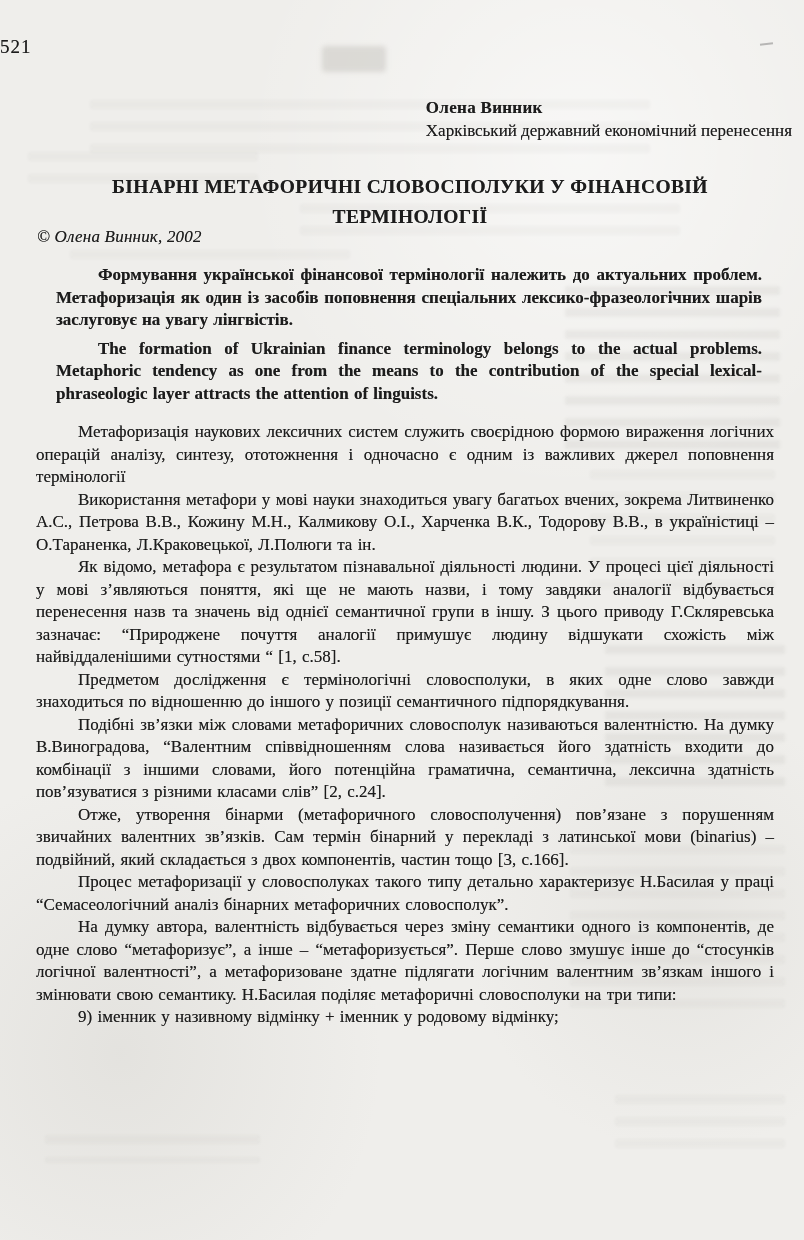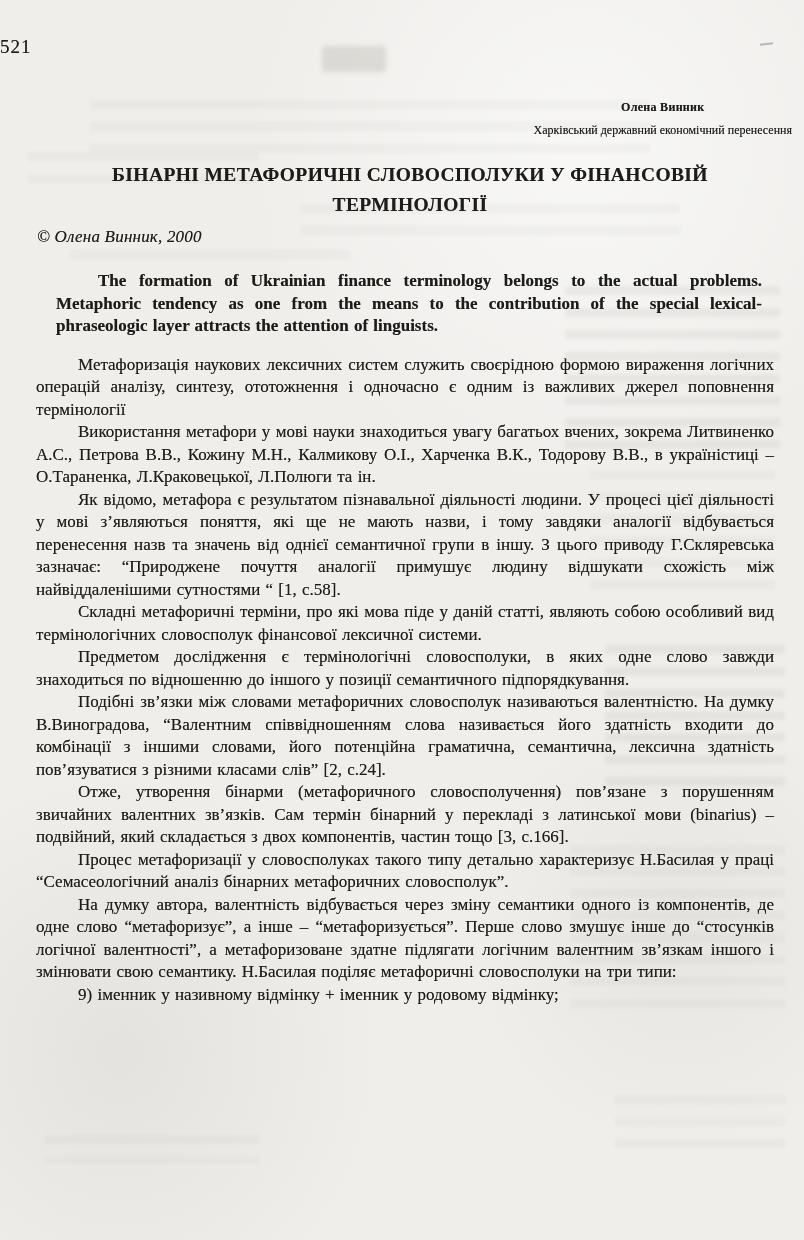--- a/index.html
+++ b/index.html
@@ -16,26 +16,26 @@
     color:#1c1c1c;
     overflow:hidden;
   }
   .txt { text-shadow:0 0 .4px rgba(20,20,20,.55); }
 
   .pageno {
     position:absolute; top:36px; left:0; width:100%;
     text-align:left; font-size:19px; letter-spacing:1px;
   }
   .author-block {
-    position:absolute; top:96px; right:12px; text-align:center; line-height:23px; font-size:12px;
+    position:absolute; top:96px; right:12px; text-align:left; line-height:23px; font-size:17px;
   }
   .author { font-weight:bold; letter-spacing:.3px; }
   .affil  { font-weight:normal; }
   .title {
-    position:absolute; top:156px; left:40px; right:24px; margin:4px;
+    position:absolute; top:156px; left:40px; right:24px; margin:16px;
     text-align:center; font-size:19.5px; font-weight:bold;
     line-height:30px; letter-spacing:.4px;
   }
   .copyright {
     position:absolute; top:227px; left:37px;
     font-size:17px; font-style:italic; letter-spacing:.2px;
   }
 
   .content { position:absolute; top:264px; left:36px; right:30px; }
   .content p {
@@ -88,30 +88,30 @@
   <div class="author-block">
     <div class="author txt">Олена Винник</div>
     <div class="affil txt">Харківський державний економічний перенесення</div>
   </div>
 
   <h1 class="title txt">
     <span>БІНАРНІ МЕТАФОРИЧНІ СЛОВОСПОЛУКИ У ФІНАНСОВІЙ</span><br>
     <span>ТЕРМІНОЛОГІЇ</span>
   </h1>
 
-  <div class="copyright txt">© Олена Винник, 2000</div>
+  <div class="copyright txt">© Олена Винник, 2002</div>
 
   <div class="content">
+    <p class="abstract ua txt">Формування української фінансової термінології належить до актуальних проблем. Метафоризація як один із засобів поповнення спеціальних лексико-фразеологічних шарів заслуговує на увагу лінгвістів.</p>
     <p class="abstract en txt">The formation of Ukrainian finance terminology belongs to the actual problems. Metaphoric tendency as one from the means to the contribution of the special lexical-phraseologic layer attracts the attention  of linguists.</p>
 
     <div class="bodytext">
       <p class="txt">Метафоризація наукових лексичних систем служить своєрідною формою вираження логічних операцій аналізу, синтезу, ототожнення і одночасно є одним із важливих джерел поповнення термінології</p>
       <p class="txt">Використання метафори у мові науки знаходиться увагу багатьох вчених, зокрема Литвиненко А.С.,  Петрова В.В.,  Кожину М.Н.,  Калмикову О.І.,  Харченка В.К., Тодорову В.В., в україністиці – О.Тараненка, Л.Краковецької, Л.Полюги та ін.</p>
       <p class="txt">Як відомо, метафора є результатом пізнавальної діяльності людини. У процесі цієї діяльності у мові з’являються поняття, які ще не мають назви, і тому завдяки аналогії відбувається перенесення назв та значень від однієї семантичної групи в іншу. З цього приводу Г.Скляревська зазначає: “Природжене почуття аналогії примушує людину відшукати схожість між найвіддаленішими сутностями “ [1, с.58].</p>
-      <p class="txt">Складні метафоричні терміни, про які мова піде у даній статті, являють собою особливий вид термінологічних словосполук фінансової лексичної системи.</p>
       <p class="txt">Предметом дослідження є термінологічні словосполуки, в яких одне слово завжди знаходиться по відношенню до іншого у позиції семантичного підпорядкування.</p>
       <p class="txt">Подібні зв’язки між словами метафоричних словосполук називаються валентністю. На думку В.Виноградова, “Валентним співвідношенням слова називається його здатність входити до комбінації з іншими словами, його потенційна граматична, семантична, лексична здатність пов’язуватися з різними класами слів” [2, с.24].</p>
       <p class="txt">Отже, утворення бінарми (метафоричного словосполучення) пов’язане з порушенням звичайних валентних зв’язків. Сам термін бінарний у перекладі з латинської мови (binarius) – подвійний, який складається з двох компонентів, частин тощо [3, с.166].</p>
       <p class="txt">Процес метафоризації у словосполуках такого типу детально характеризує Н.Басилая у праці “Семасеологічний аналіз бінарних метафоричних словосполук”.</p>
       <p class="txt">На думку автора, валентність відбувається через зміну семантики одного із компонентів, де одне слово “метафоризує”, а інше – “метафоризується”. Перше слово змушує інше до “стосунків логічної валентності”, а метафоризоване здатне підлягати логічним валентним зв’язкам іншого і змінювати свою семантику. Н.Басилая поділяє метафоричні словосполуки на три типи:</p>
       <p class="txt">9) іменник у називному відмінку + іменник у родовому відмінку;</p>
     </div>
   </div>
 </div>
 

